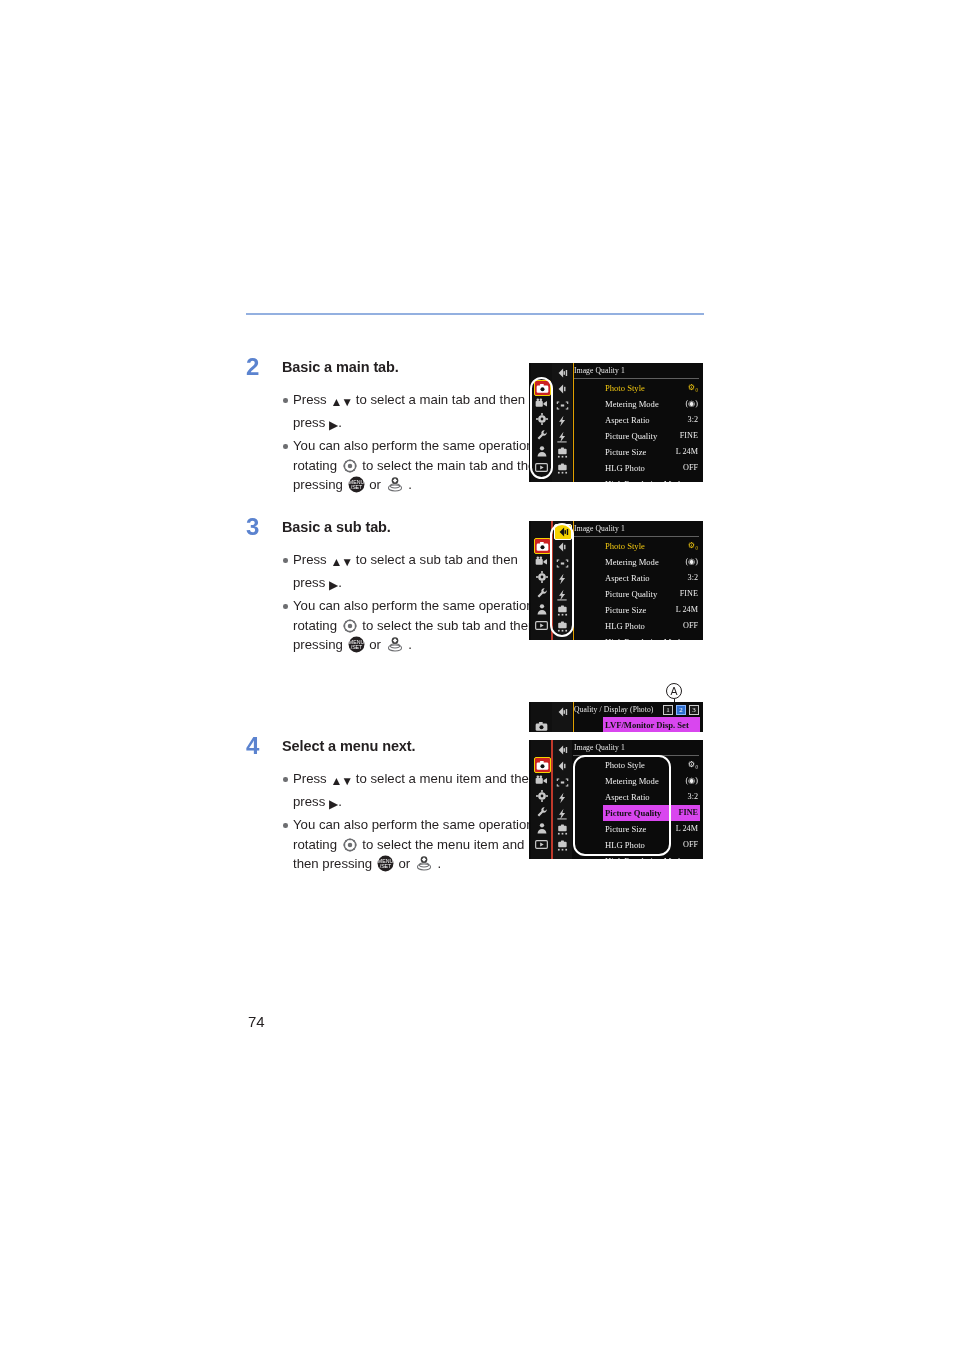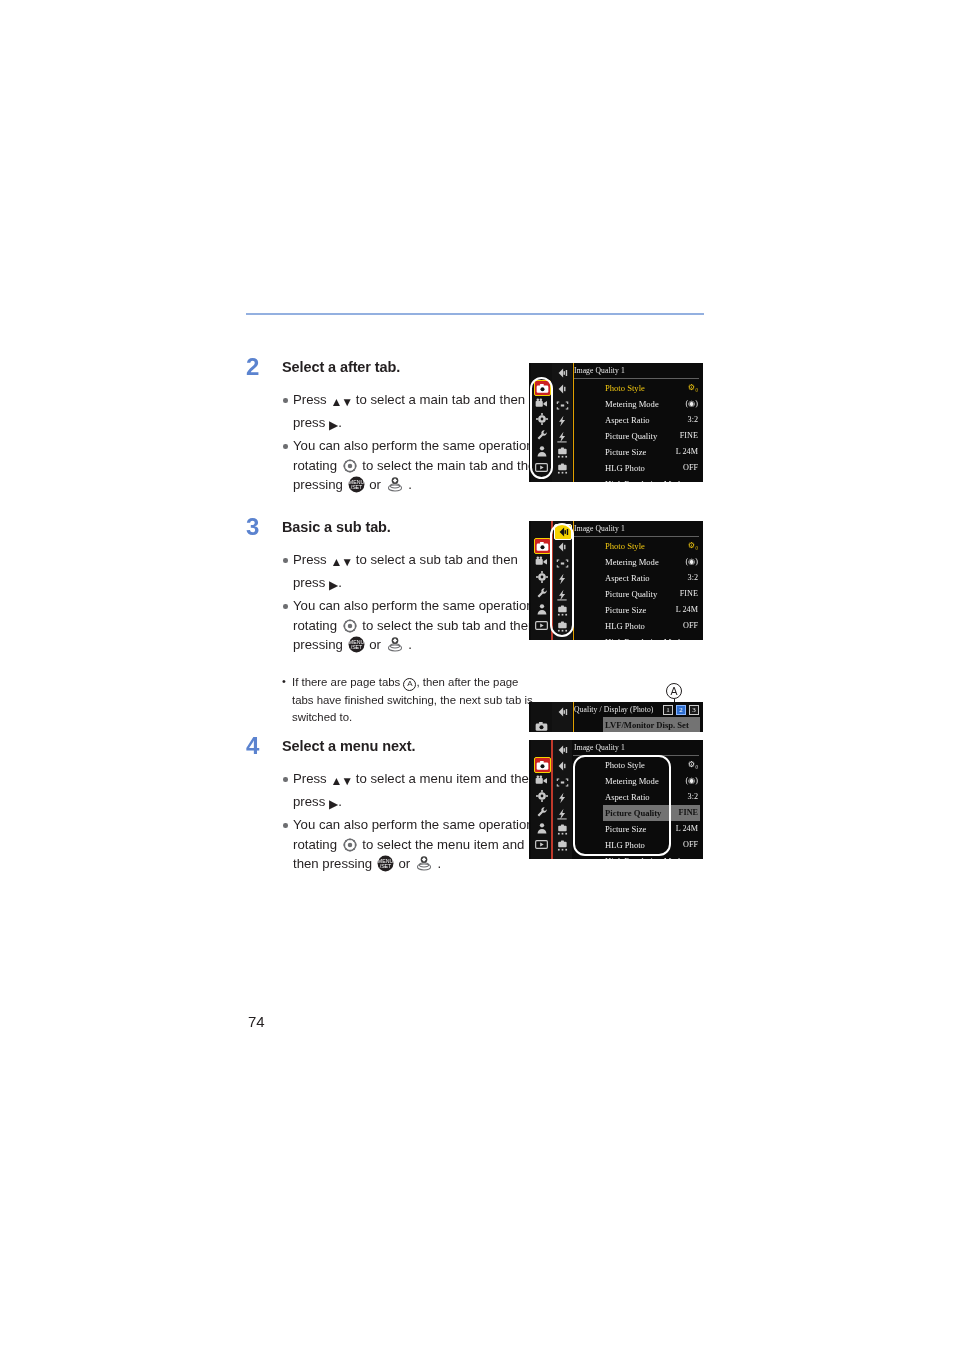--- a/index.html
+++ b/index.html
@@ -239,21 +239,21 @@
   .row .val {
     position: absolute;
     right: 2px;
     font-size: 8.2px;
     color: #eeeeee;
     white-space: nowrap;
   }
   .row.first .lbl { color: #f2c811; }
   .row.first .val { color: #f2c811; }
   .row.sel {
-    background: #737373;
+    background: #d946ef;
   }
   .row.sel .lbl { color: #111; font-weight: bold; }
   .row.sel .val { color: #111; font-weight: bold; }
 
   .orange-divider {
     position: absolute;
     left: 43.5px;
     top: 0;
     bottom: 0;
     width: 1.5px;
@@ -339,21 +339,21 @@
 
 <div class="page">
 
   <div class="header">
     <div class="header-rule"></div>
   </div>
 
   <div class="step" style="top:358px;">
     <div class="step-num">2</div>
     <div class="step-body">
-      <div class="step-title">Select a after tab.</div>
+      <div class="step-title">Basic a main tab.</div>
       <div class="bullets">
         <div class="bullet">Press <span class="gl arrow-ud">▲▼</span> to select a main tab and then press <span class="gl arrow-r">▶</span>.</div>
         <div class="bullet">You can also perform the same operation by rotating <span class="dial-icon gl"><svg viewBox="0 0 20 20" width="14" height="14">
                 <circle cx="10" cy="10" r="8.2" fill="none" stroke="#6d6e71" stroke-width="2.2"></circle>
                 <circle cx="10" cy="10" r="3.2" fill="#6d6e71"></circle>
                 <g stroke="#6d6e71" stroke-width="1.6">
                   <line x1="10" y1="0.6" x2="10" y2="3.2"></line>
                   <line x1="10" y1="16.8" x2="10" y2="19.4"></line>
                   <line x1="0.6" y1="10" x2="3.2" y2="10"></line>
                   <line x1="16.8" y1="10" x2="19.4" y2="10"></line>
@@ -402,25 +402,20 @@
               </svg></span> or <span class="joy-icon gl"><svg viewBox="0 0 22 22" width="16" height="16">
                 <ellipse cx="11" cy="16.5" rx="9" ry="4" fill="none" stroke="#6d6e71" stroke-width="1.4"></ellipse>
                 <ellipse cx="11" cy="13.5" rx="6.4" ry="3" fill="none" stroke="#6d6e71" stroke-width="1.4"></ellipse>
                 <circle cx="11" cy="6.2" r="4.6" fill="#3a3a3a"></circle>
                 <path d="M8 6.2 L11 3.2 L14 6.2 L11 9.2 Z" fill="#ffffff"></path>
               </svg></span> .</div>
       </div>
     </div>
   </div>
 
-  <div class="note" style="top:674px;">
-    <div class="note-body">
-      <span>If there are page tabs </span><span class="circA">A</span><span>, then after the page tabs have finished switching, the next sub tab is switched to.</span>
-    </div>
-  </div>
 
   <div class="step" style="top:737px;">
     <div class="step-num">4</div>
     <div class="step-body">
       <div class="step-title">Select a menu next.</div>
       <div class="bullets">
         <div class="bullet">Press <span class="gl arrow-ud">▲▼</span> to select a menu item and then press <span class="gl arrow-r">▶</span>.</div>
         <div class="bullet">You can also perform the same operation by rotating <span class="dial-icon gl"><svg viewBox="0 0 20 20" width="14" height="14">
                 <circle cx="10" cy="10" r="8.2" fill="none" stroke="#6d6e71" stroke-width="2.2"></circle>
                 <circle cx="10" cy="10" r="3.2" fill="#6d6e71"></circle>

